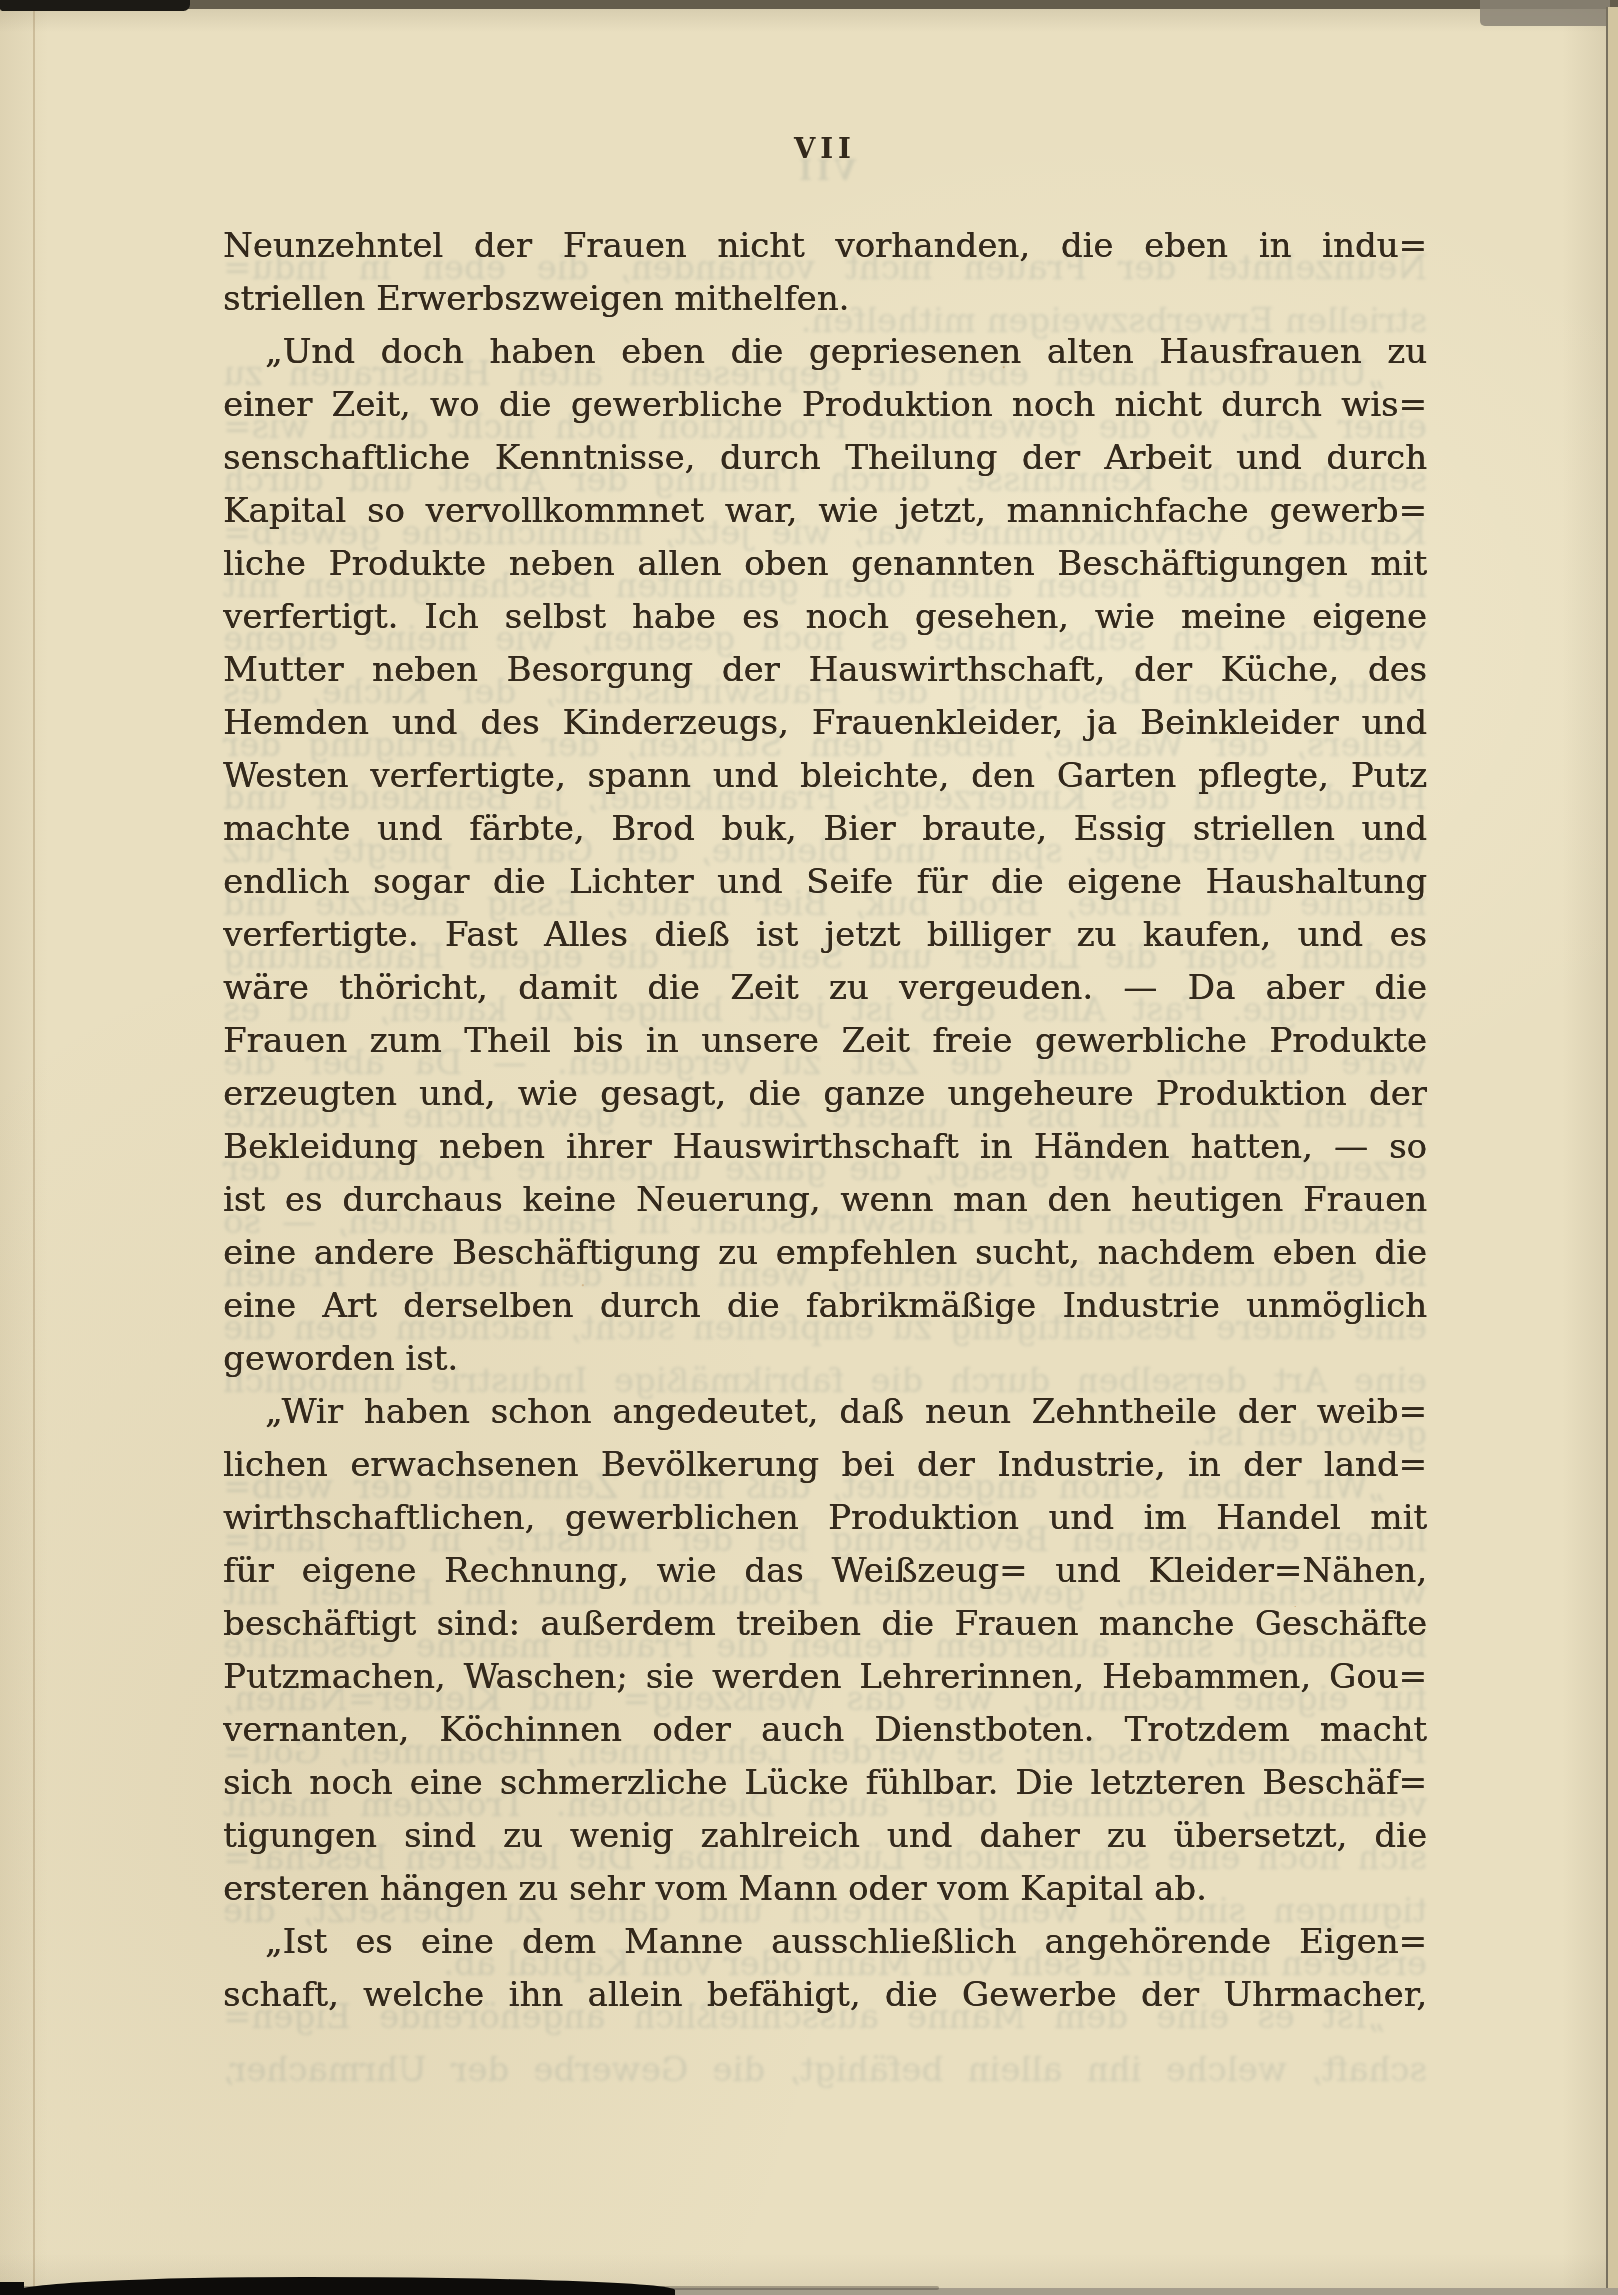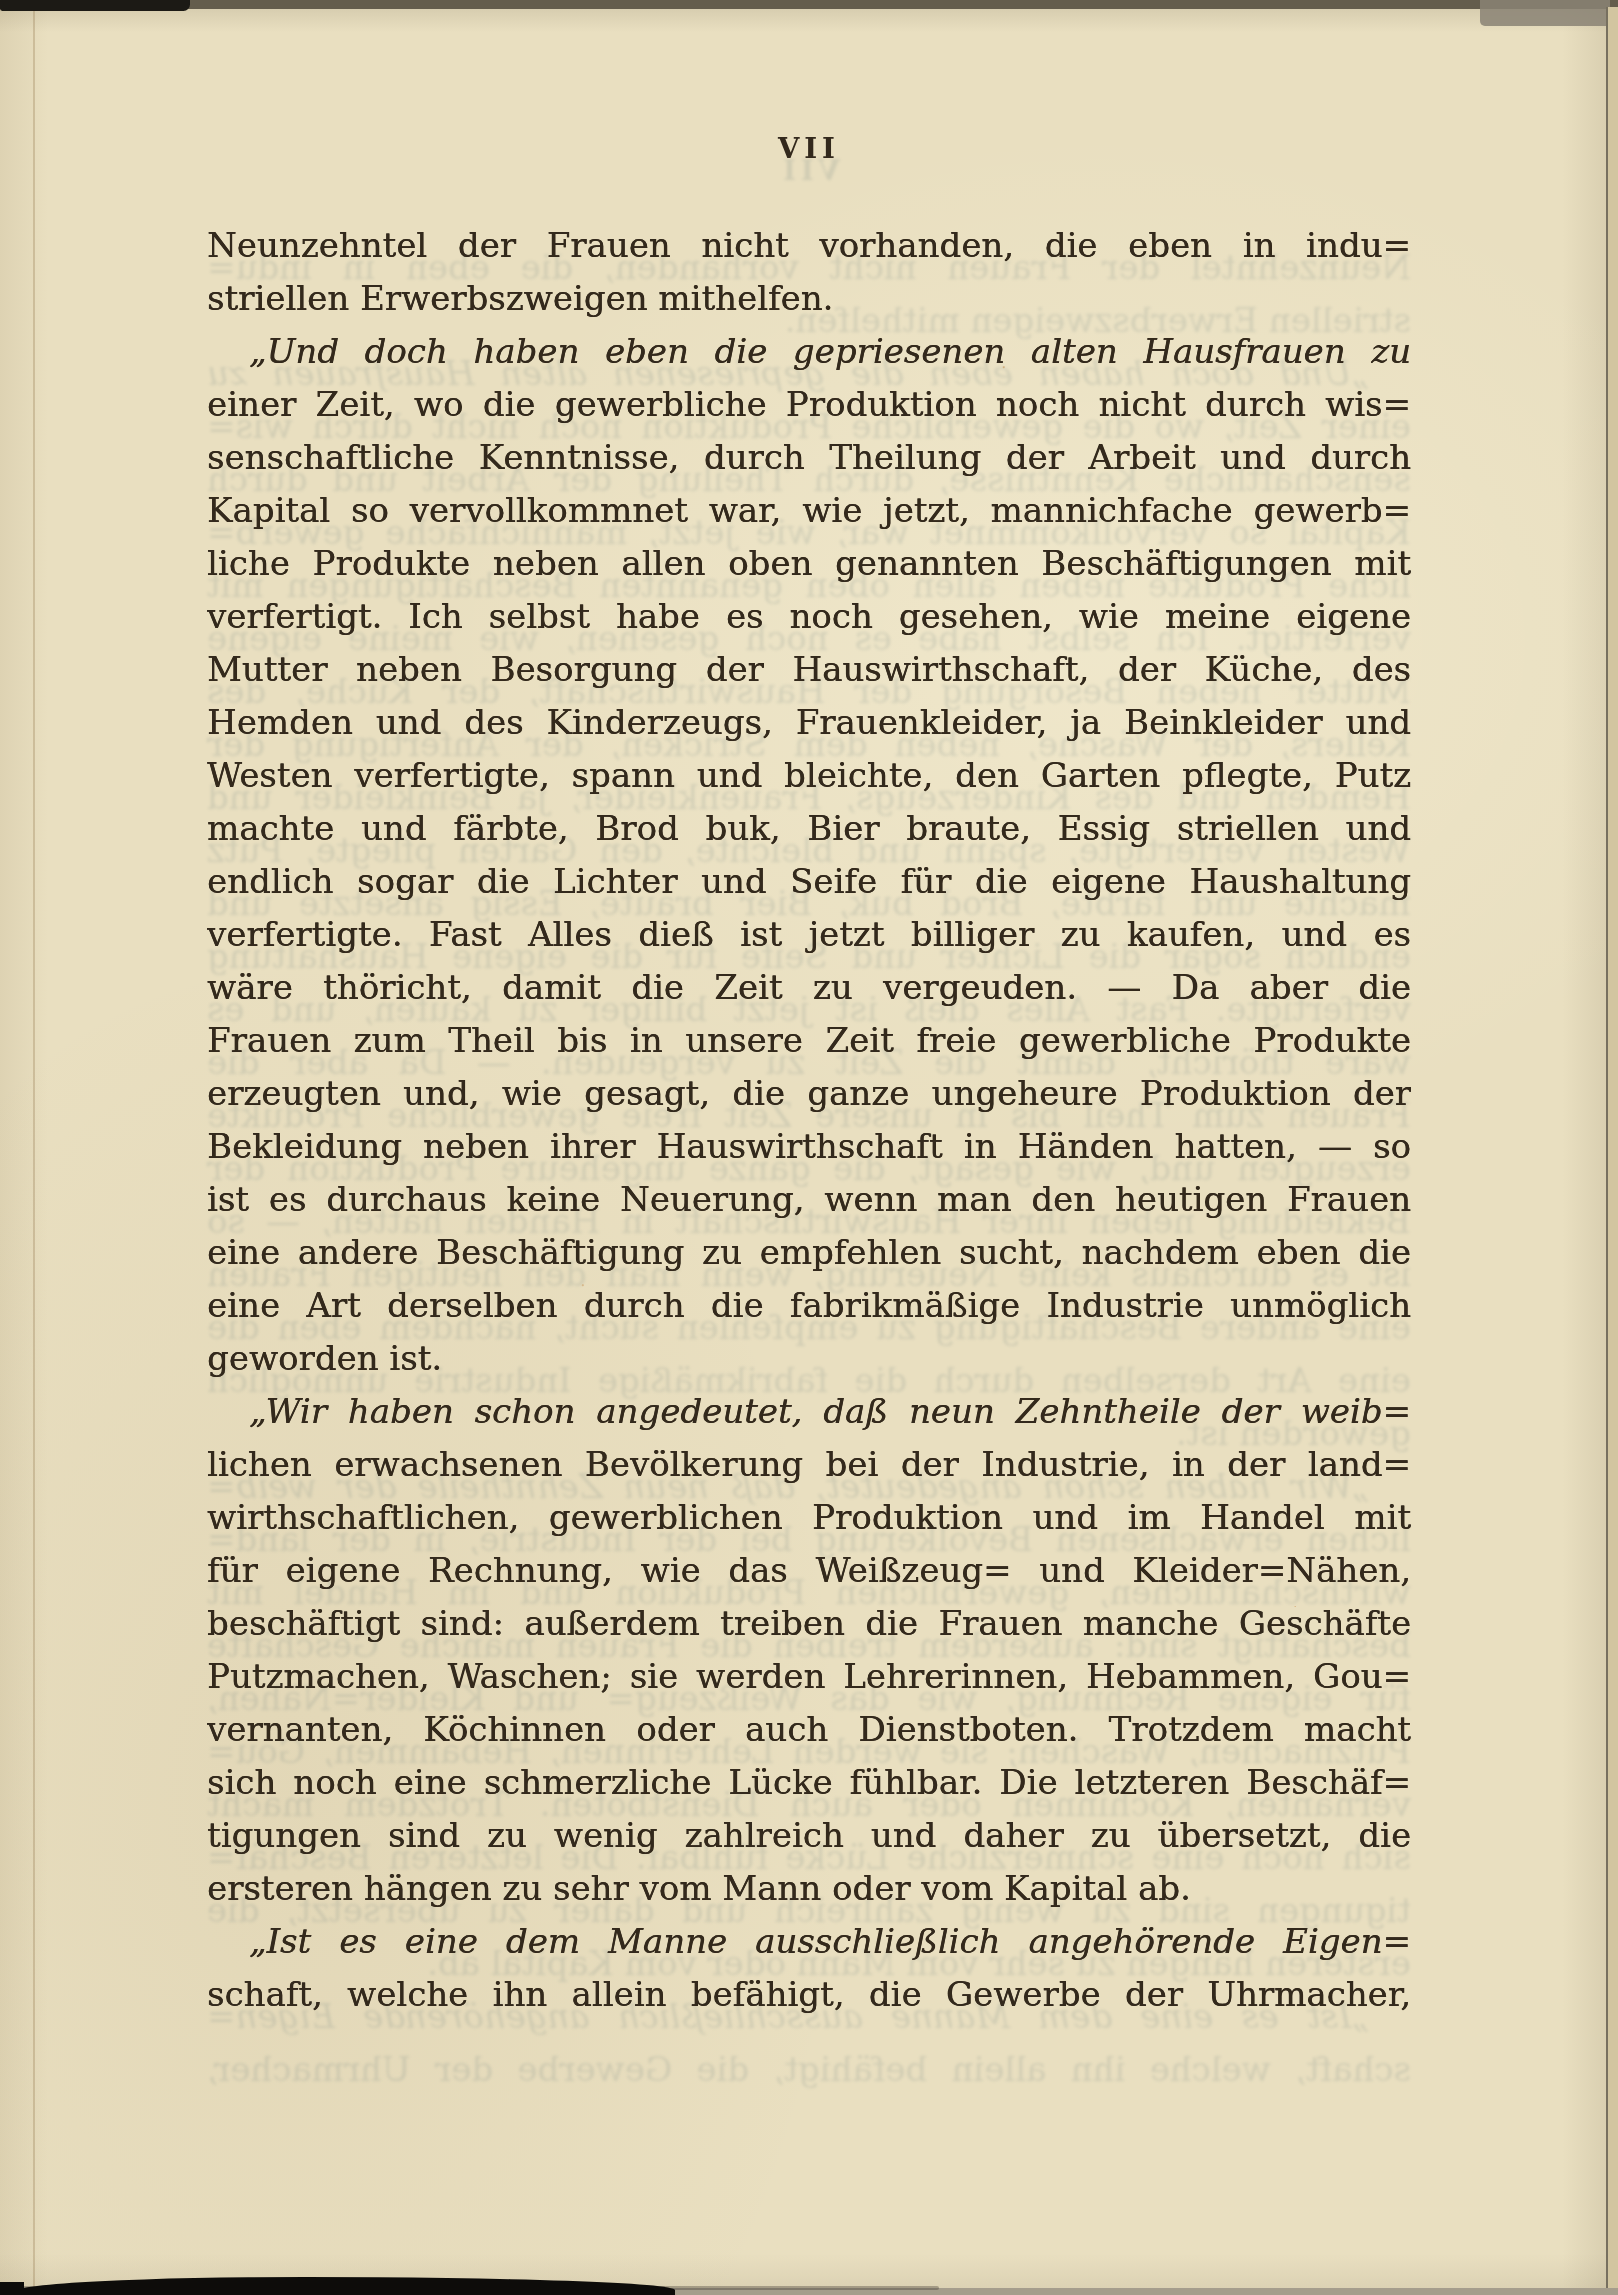--- a/index.html
+++ b/index.html
@@ -30,32 +30,32 @@
   
   .crease{position:absolute;left:33px;top:8px;width:1.6px;height:2287px;background:rgba(140,110,70,.28);}
   
   .bottom-line{position:absolute;left:0;bottom:0;width:1619px;height:7.3px;background:#a59d8c;}
   .bottom-smear{position:absolute;left:0;bottom:4.9px;width:939px;height:4px;background:rgba(60,55,45,.35);border-radius:2.4px;}
   .bottom-blob{position:absolute;left:14.6px;bottom:0;width:660px;height:18px;background:var(--blob,#0d0c0a);
     border-radius:55% 70% 0 0 / 100% 90% 0 0;}
   .bottom-corner{position:absolute;left:0;bottom:0;width:24px;height:13px;background:#0d0c0a;}
 
   
-  .text-col{position:absolute;left:207px;top:130px;width:1204px;color:var(--ink,#33291c);}
+  .text-col{position:absolute;left:223px;top:130px;width:1204px;color:var(--ink,#33291c);}
   .vii{
     text-align:center;font-size:27.5px;font-weight:bold;letter-spacing:4.9px;
     height:36px;line-height:36px;margin-bottom:53px;
   }
   .line{
     font-size:34px;height:53px;line-height:53px;white-space:nowrap;
     text-shadow:0.3px 0 0 currentColor;
     text-align:left;
   }
   .line.just{white-space:normal;text-align:justify;text-align-last:justify;height:53px;overflow:hidden;}
-  .line.indent{padding-left:42px;font-style:italic;}
+  .line.indent{padding-left:42px;}
   
   .ghost{
     transform:scaleX(-1) translateY(22px);
     filter:blur(1.6px);
     opacity:.17;
     color:var(--ghost,#5f7678);
     pointer-events:none;
   }
   .ghost .line{text-shadow:none;}
 </style>

